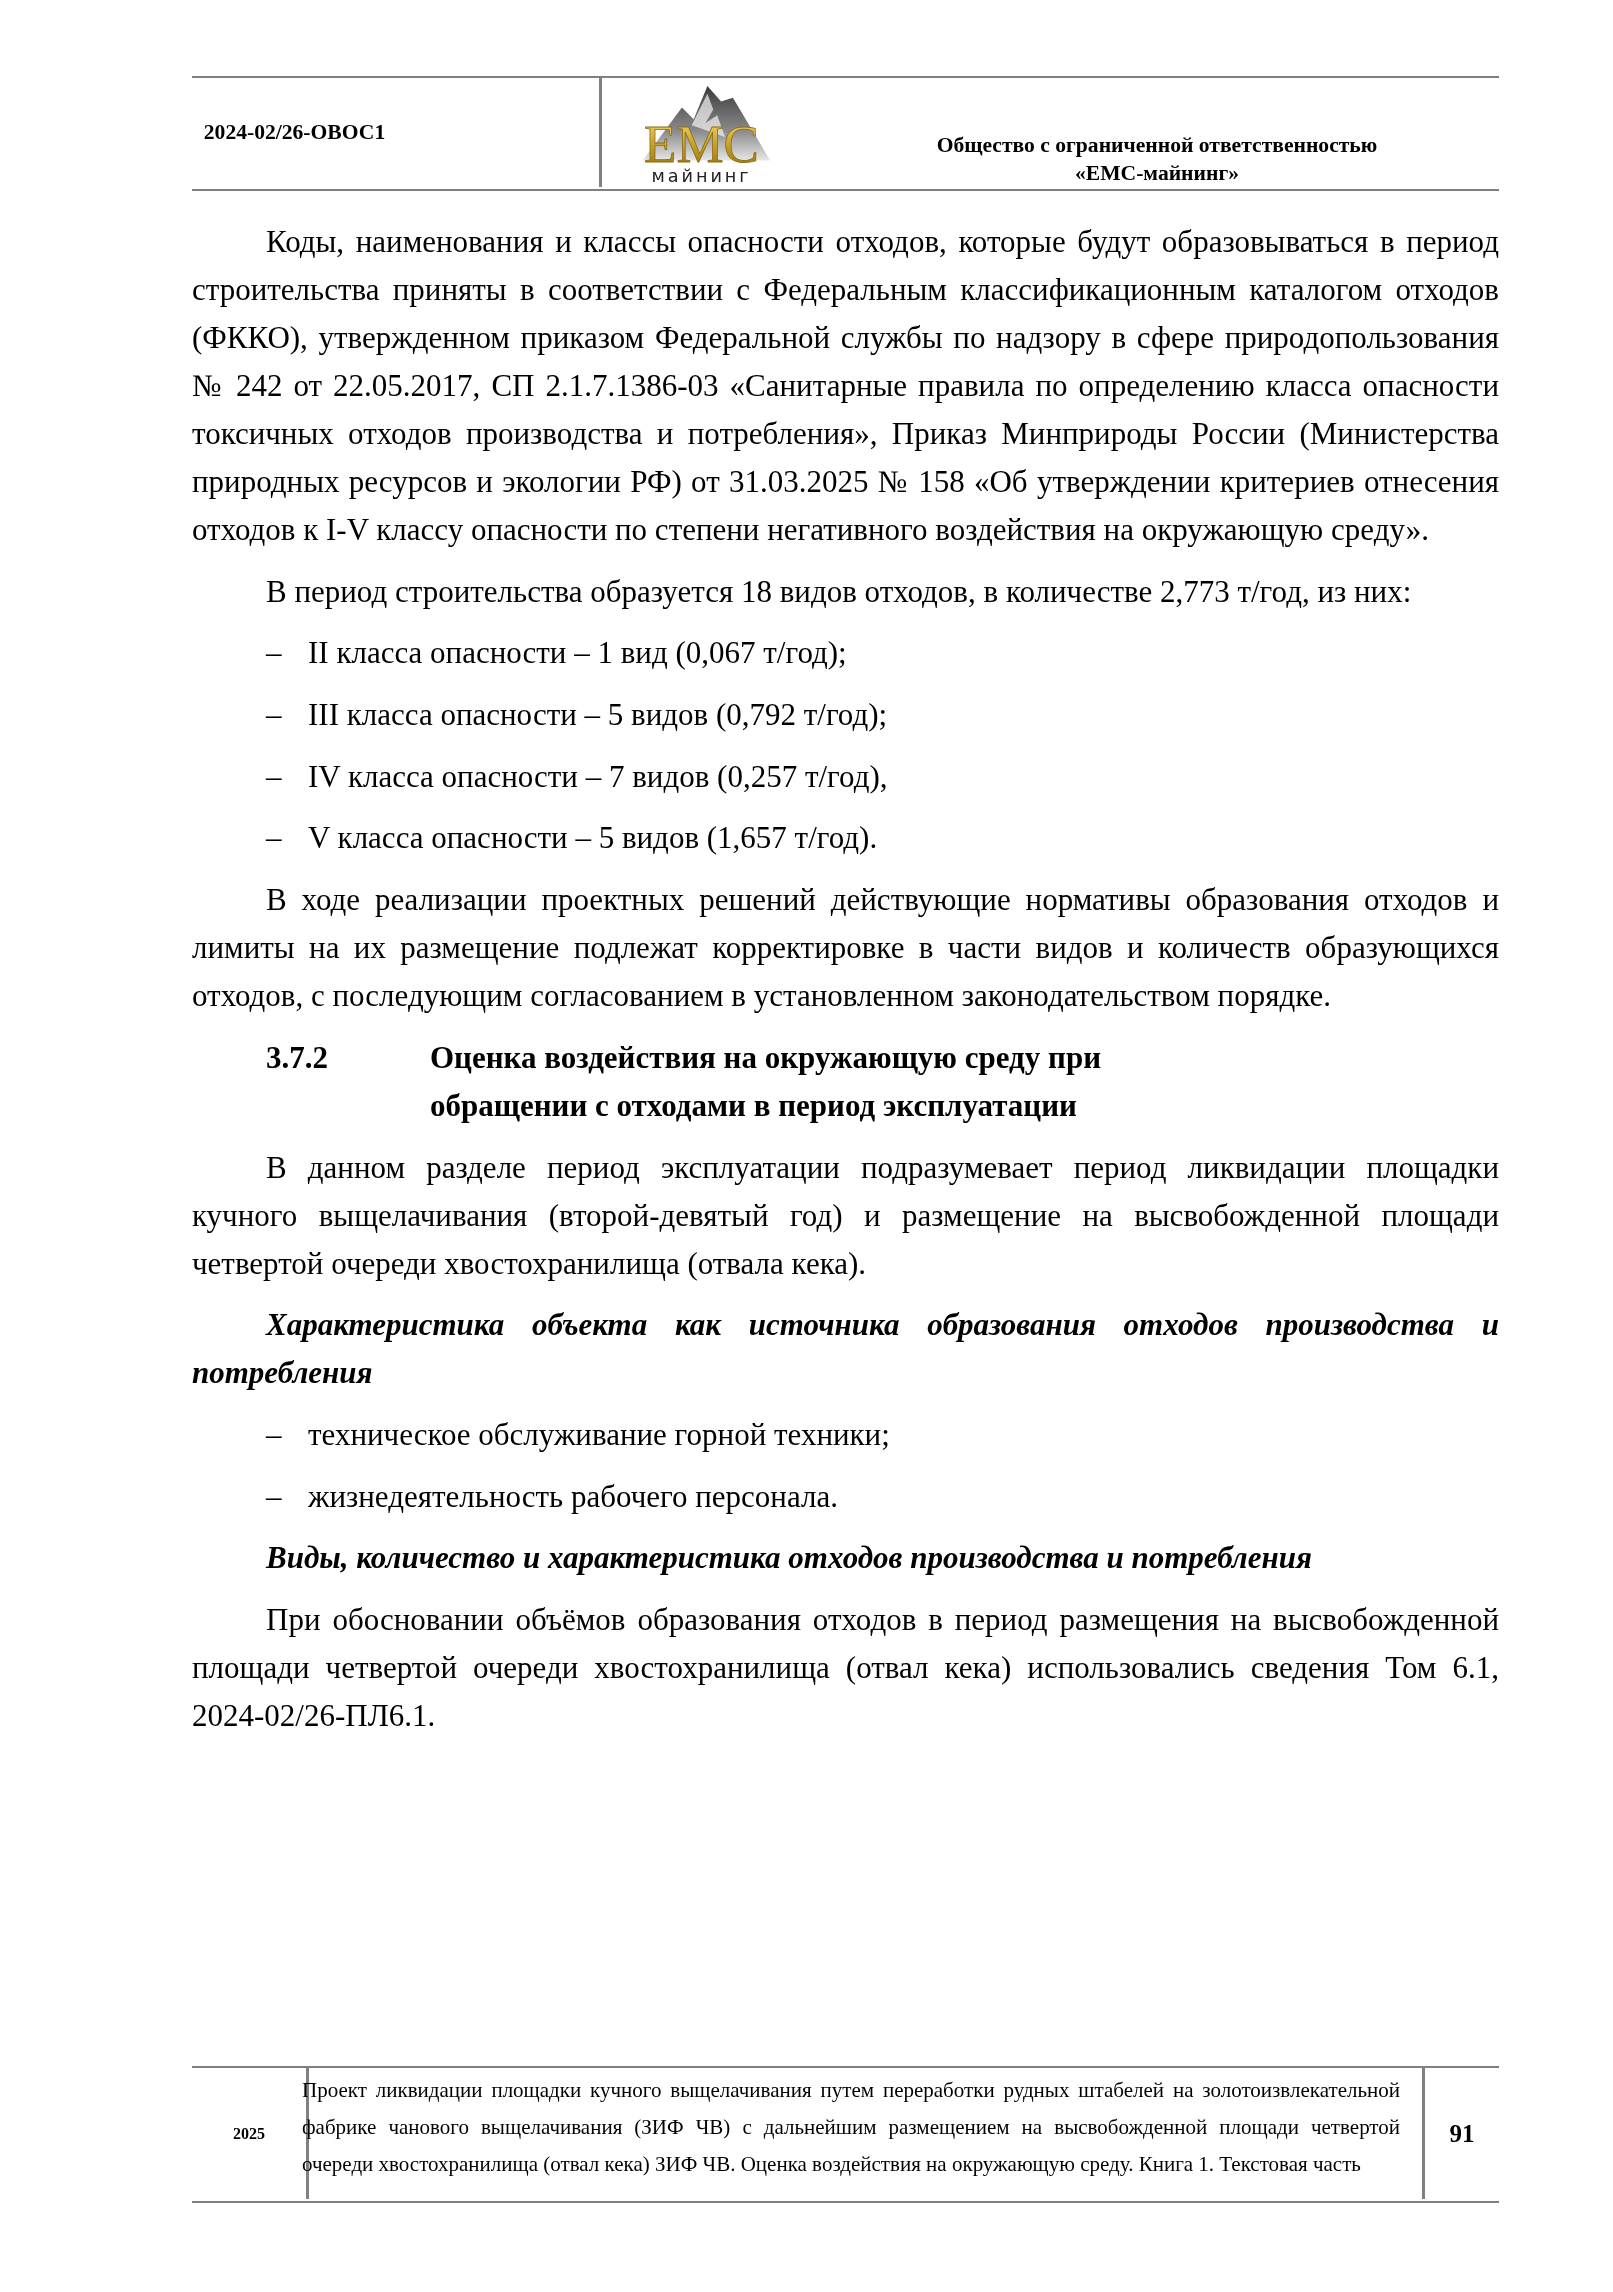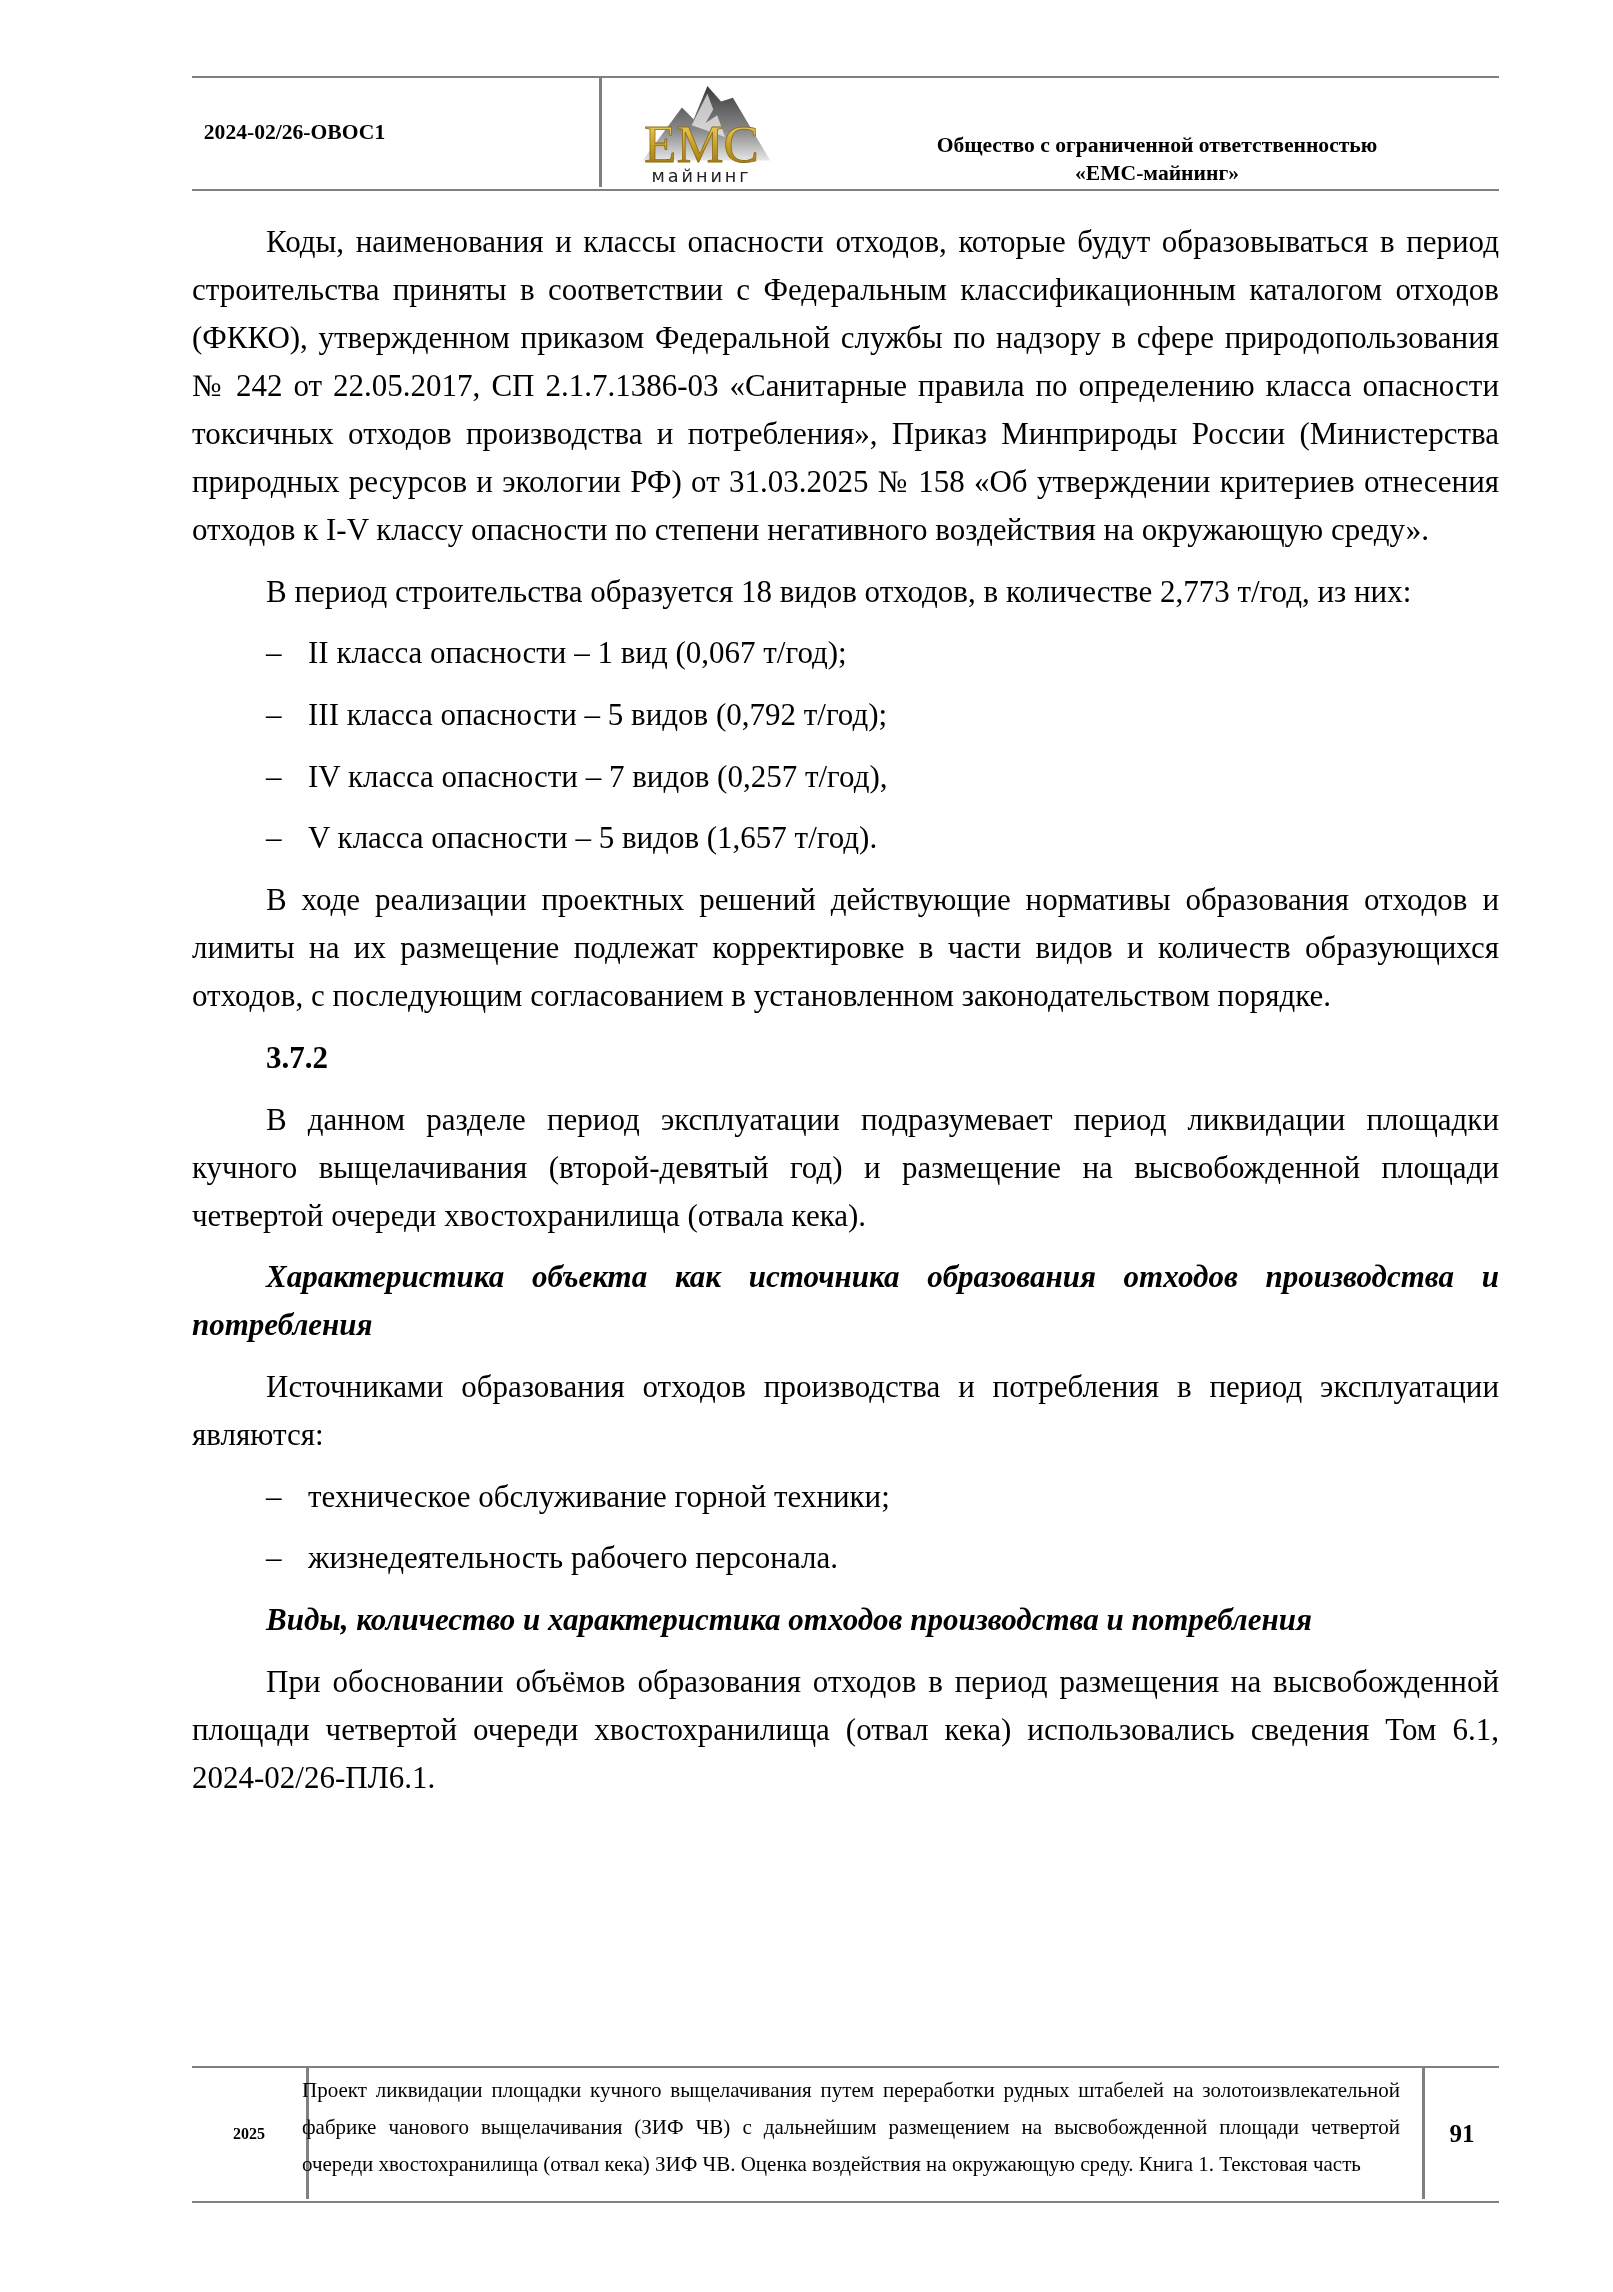--- a/index.html
+++ b/index.html
@@ -81,27 +81,27 @@
     <li><span class="dash">–</span><span>II класса опасности – 1 вид (0,067 т/год);</span></li>
     <li><span class="dash">–</span><span>III класса опасности – 5 видов (0,792 т/год);</span></li>
     <li><span class="dash">–</span><span>IV класса опасности – 7 видов (0,257 т/год),</span></li>
     <li><span class="dash">–</span><span>V класса опасности – 5 видов (1,657 т/год).</span></li>
   </ul>
 
   <p class="p">В ходе реализации проектных решений действующие нормативы образования отходов и лимиты на их размещение подлежат корректировке в части видов и количеств образующихся отходов, с последующим согласованием в установленном законодательством порядке.</p>
 
   <div class="h3">
     <span class="num">3.7.2</span>
+    <span class="txt">Оценка воздействия на окружающую среду при обращении с отходами в период эксплуатации</span>
   </div>
 
   <p class="p">В данном разделе период эксплуатации подразумевает период ликвидации площадки кучного выщелачивания (второй-девятый год) и размещение на высвобожденной площади четвертой очереди хвостохранилища (отвала кека).</p>
 
   <p class="it">Характеристика объекта как источника образования отходов производства и потребления</p>
 
-  <p class="p">Источниками образования отходов производства и потребления в период эксплуатации являются:</p>
 
   <ul class="list">
     <li><span class="dash">–</span><span>техническое обслуживание горной техники;</span></li>
     <li><span class="dash">–</span><span>жизнедеятельность рабочего персонала.</span></li>
   </ul>
 
   <p class="it">Виды, количество и характеристика отходов производства и потребления</p>
 
   <p class="p">При обосновании объёмов образования отходов в период размещения на высвобожденной площади четвертой очереди хвостохранилища (отвал кека) использовались сведения Том 6.1, 2024-02/26-ПЛ6.1.</p>
 </div>

